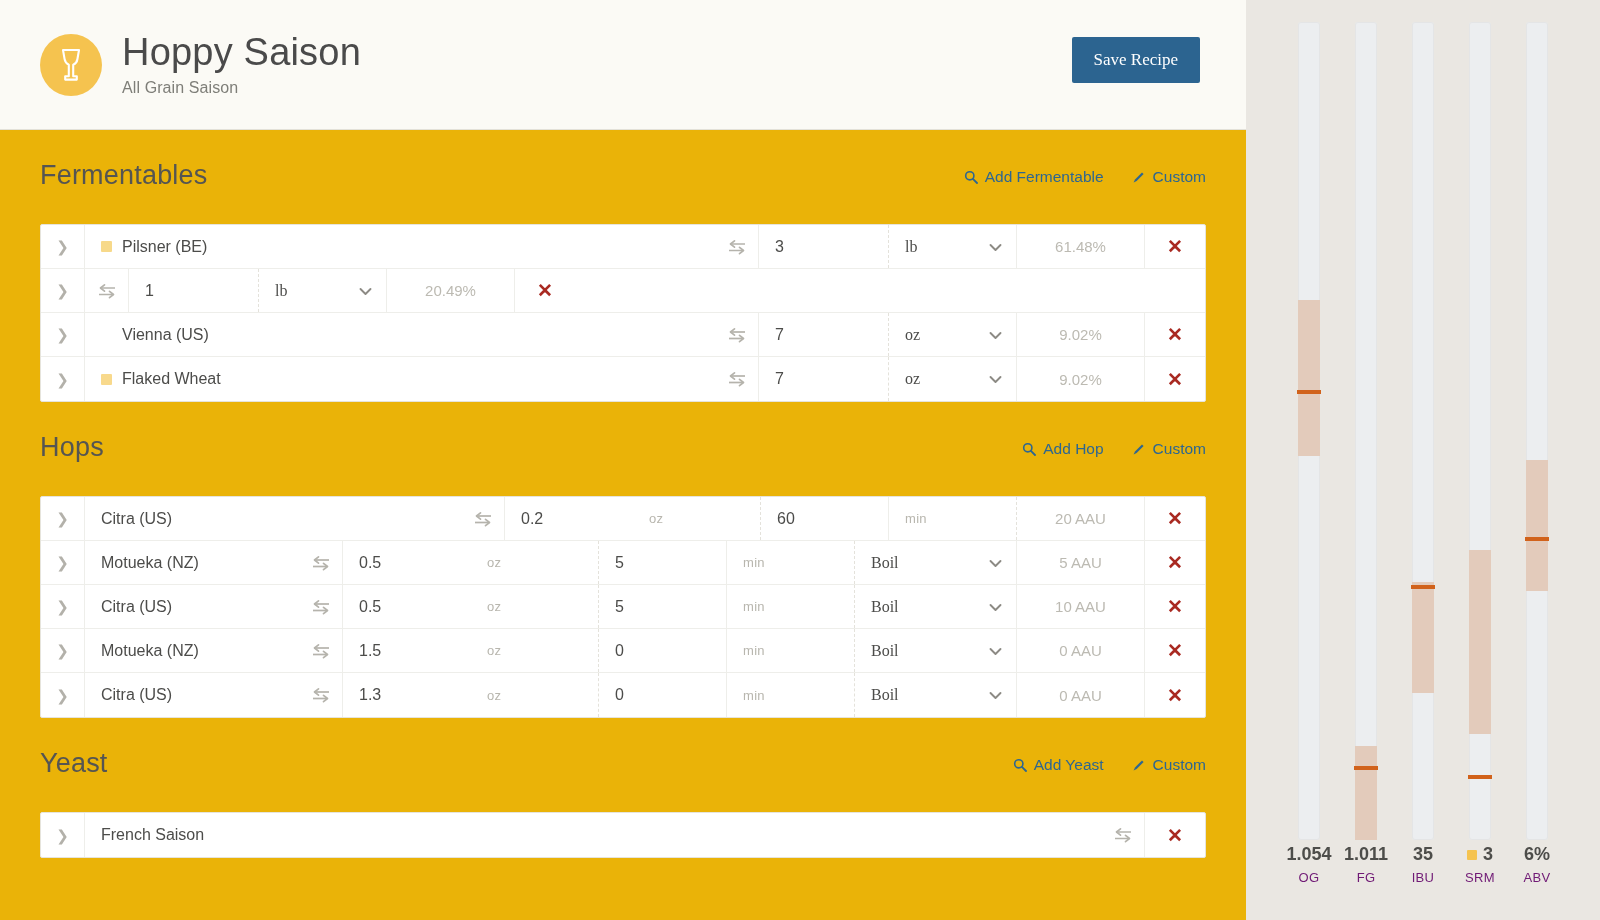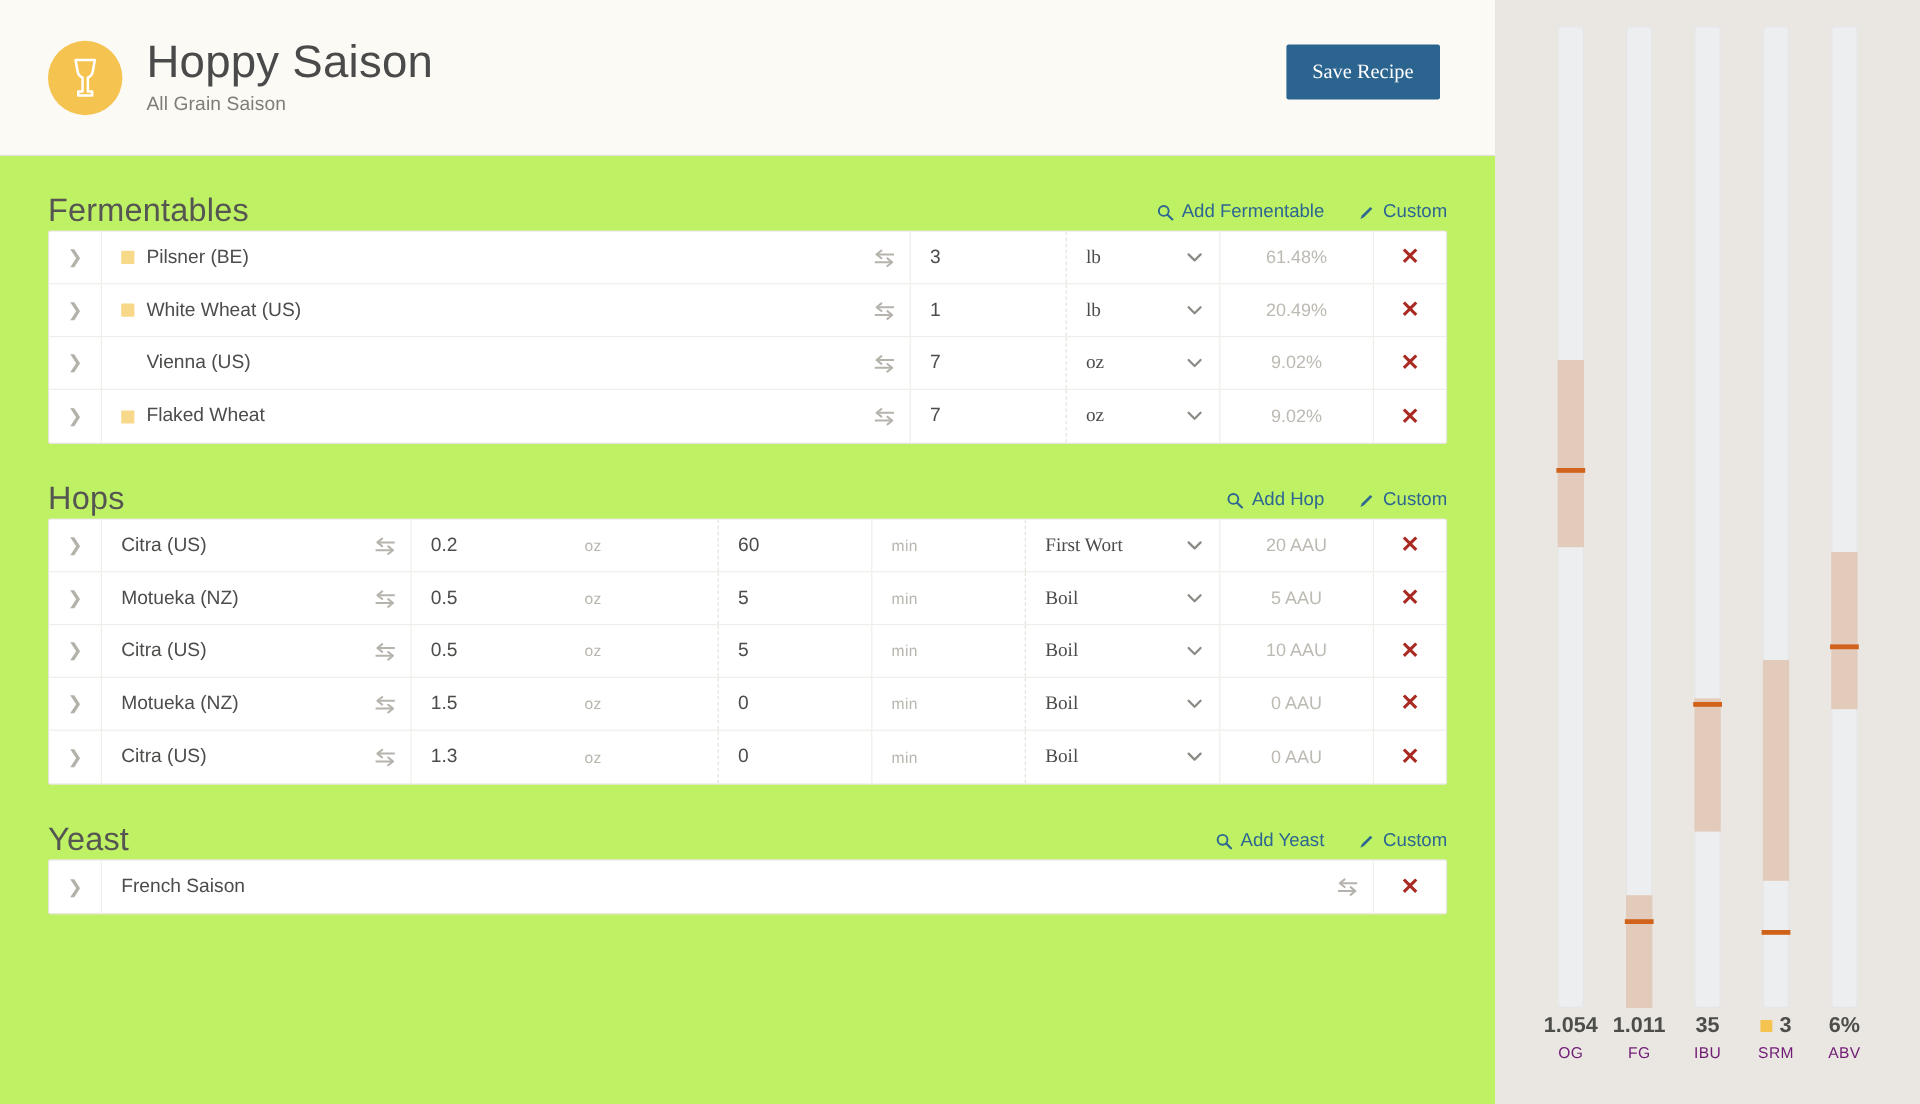--- a/index.html
+++ b/index.html
@@ -8,21 +8,21 @@
     font-family: "Liberation Sans", sans-serif;
     background: #ebe8e3;
     overflow: hidden;
   }
   #app { position: relative; width: 1600px; height: 920px; }
 
   
   .editor {
     position: absolute; left: 0; top: 0;
     width: 1246px; height: 920px;
-    background: #bef264;
+    background: #eab308;
     overflow: hidden;
   }
 
   
   .rec-header {
     position: relative;
     height: 130px;
     background: #fbfaf5;
     border-bottom: 1px solid #e3e1d8;
     display: flex; align-items: center;
@@ -50,21 +50,21 @@
     font-family: Liberation Serif, serif;
     font-size: 17px; padding: 13px 22px;
     cursor: pointer;
   }
 
   
   .editor-body { padding: 0 40px; }
 
   .section-head {
     display: flex; align-items: flex-end; justify-content: space-between;
-    padding-top: 30px; padding-bottom: 1px;
+    padding-top: 30px; padding-bottom: 33px;
   }
   .section-title {
     font-size: 27px; font-weight: 400; color: #555552; letter-spacing: .2px;
   }
   .section-actions { display: flex; align-items: flex-end; gap: 28px; padding-bottom: 5px; }
   .act {
     display: inline-flex; align-items: center; gap: 7px;
     color: #2d6691; font-size: 15.5px; cursor: pointer; white-space: nowrap;
   }
   .act svg { display: block; flex: none; }
@@ -248,24 +248,20 @@
               <span class="ro">61.48%</span>
             </div>
       <div class="cell c-del">
               <span class="xmark">✕</span>
             </div>
     </div>
           <div class="row">
       <div class="cell c-expand vline-solid">
               <span class="chev">❯</span>
             </div>
-      <div class="cell c-name">
-        <span class="swatch" style="background:#f8d888"></span>
-        <span class="name-txt">White Wheat  (US)</span>
-      </div>
       <div class="cell c-swap vline-solid">
               <svg width="20" height="16" viewBox="0 0 20 16">
                 <line x1="4" y1="5" x2="18" y2="5" stroke="#b5b3ac" stroke-width="1.7"></line>
                 <polyline points="7.5,1.8 3.5,5 7.5,8.2" fill="none" stroke="#b5b3ac" stroke-width="1.7" stroke-linecap="round" stroke-linejoin="round"></polyline>
                 <line x1="2" y1="11.5" x2="16" y2="11.5" stroke="#b5b3ac" stroke-width="1.7"></line>
                 <polyline points="12.5,8.3 16.5,11.5 12.5,14.7" fill="none" stroke="#b5b3ac" stroke-width="1.7" stroke-linecap="round" stroke-linejoin="round"></polyline>
               </svg>
             </div>
       <div class="cell f-amt vline-dash">
               <span class="num">1</span>
@@ -398,28 +394,20 @@
             </div>
       <div class="cell h-unit vline-dash">
               <span class="unit-static">oz</span>
             </div>
       <div class="cell h-time vline-solid">
               <span class="num">60</span>
             </div>
       <div class="cell h-min vline-dash">
               <span class="unit-static">min</span>
             </div>
-      <div class="cell h-use vline-solid">
-        <div class="sel">
-                <span class="sel-txt">First Wort</span>
-                <span class="caret"><svg width="13" height="9" viewBox="0 0 13 9">
-                    <polyline points="1.5,2 6.5,7 11.5,2" fill="none" stroke="#8c8a84" stroke-width="1.9" stroke-linecap="round" stroke-linejoin="round"></polyline>
-                  </svg></span>
-              </div>
-      </div>
       <div class="cell h-aau vline-solid">
               <span class="ro">20 AAU</span>
             </div>
       <div class="cell c-del">
               <span class="xmark">✕</span>
             </div>
     </div>
           <div class="row">
       <div class="cell c-expand vline-solid">
               <span class="chev">❯</span>

